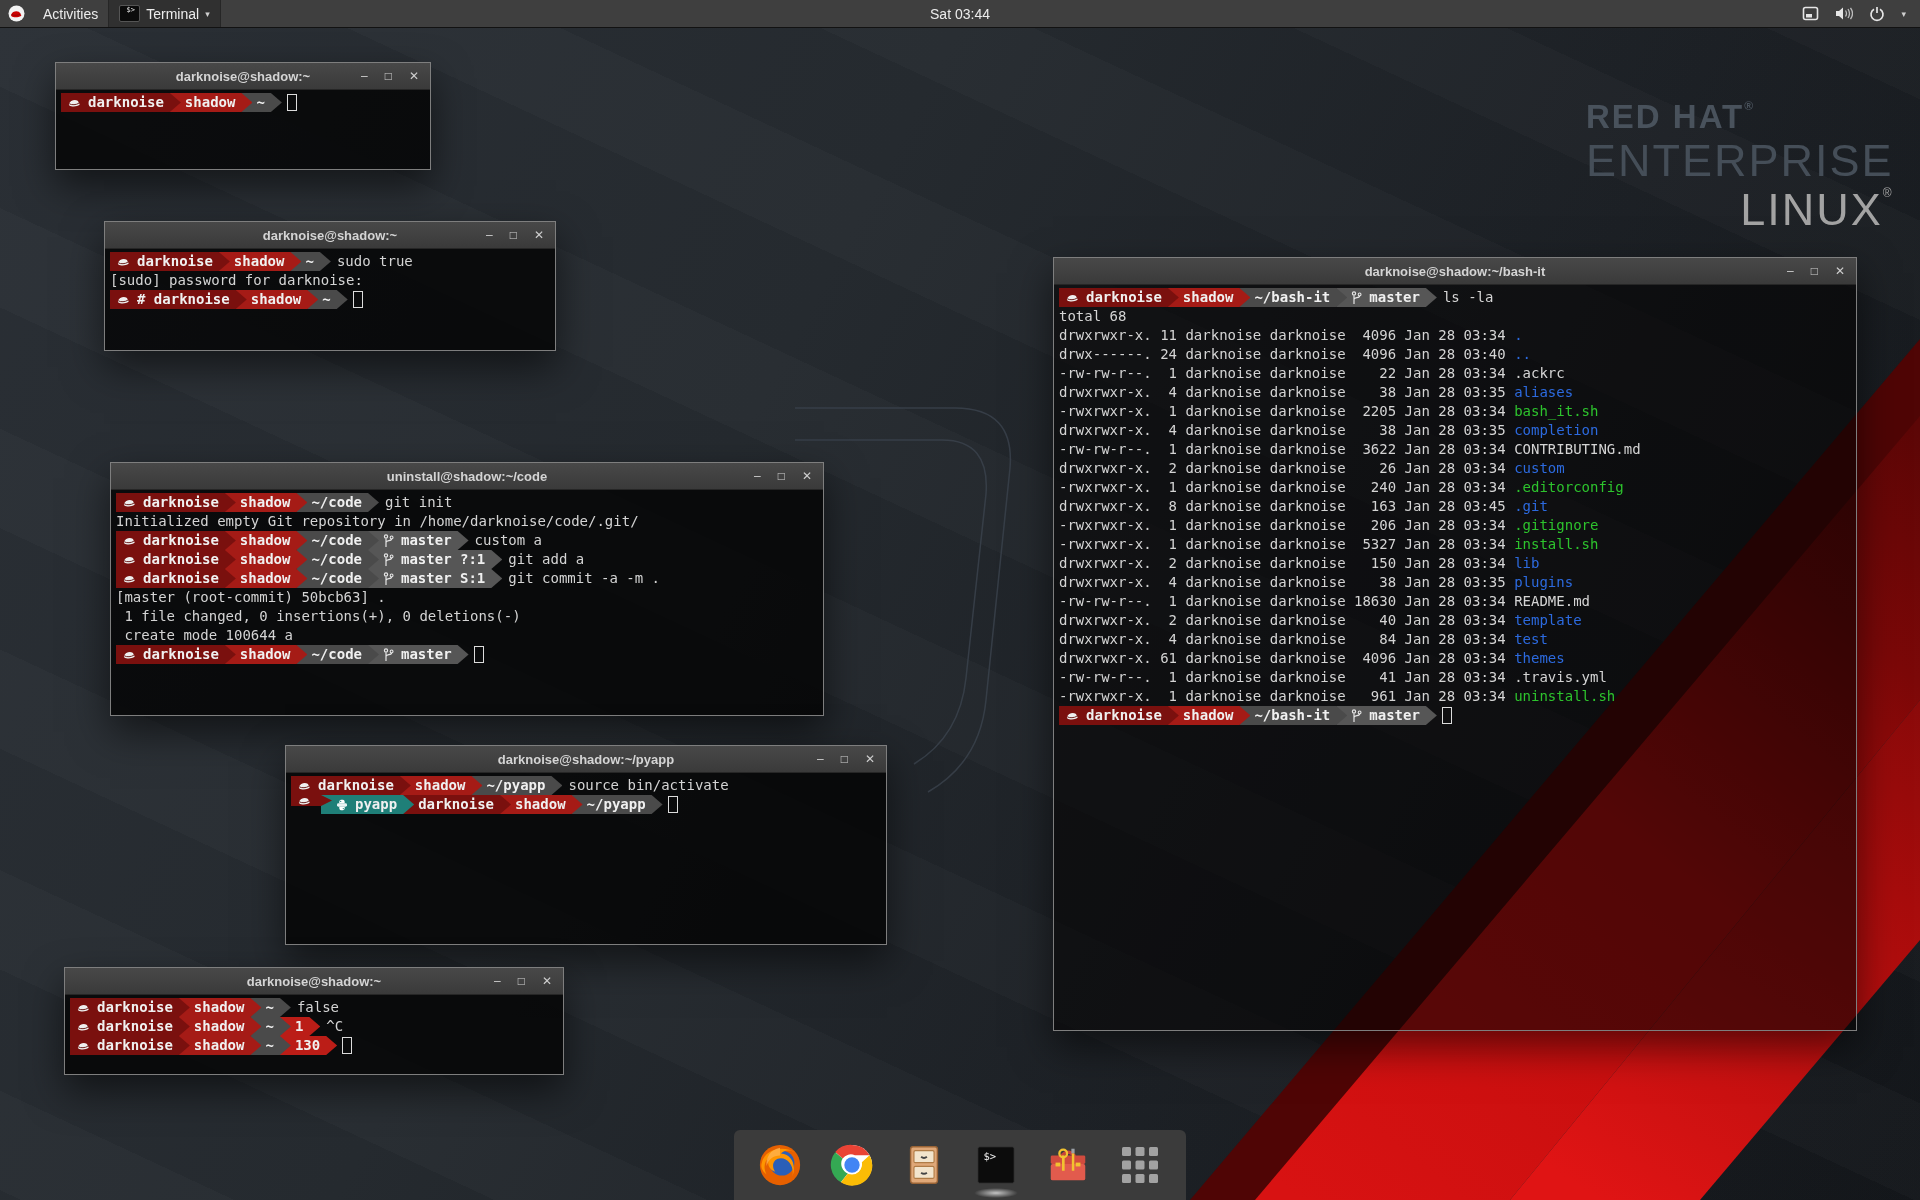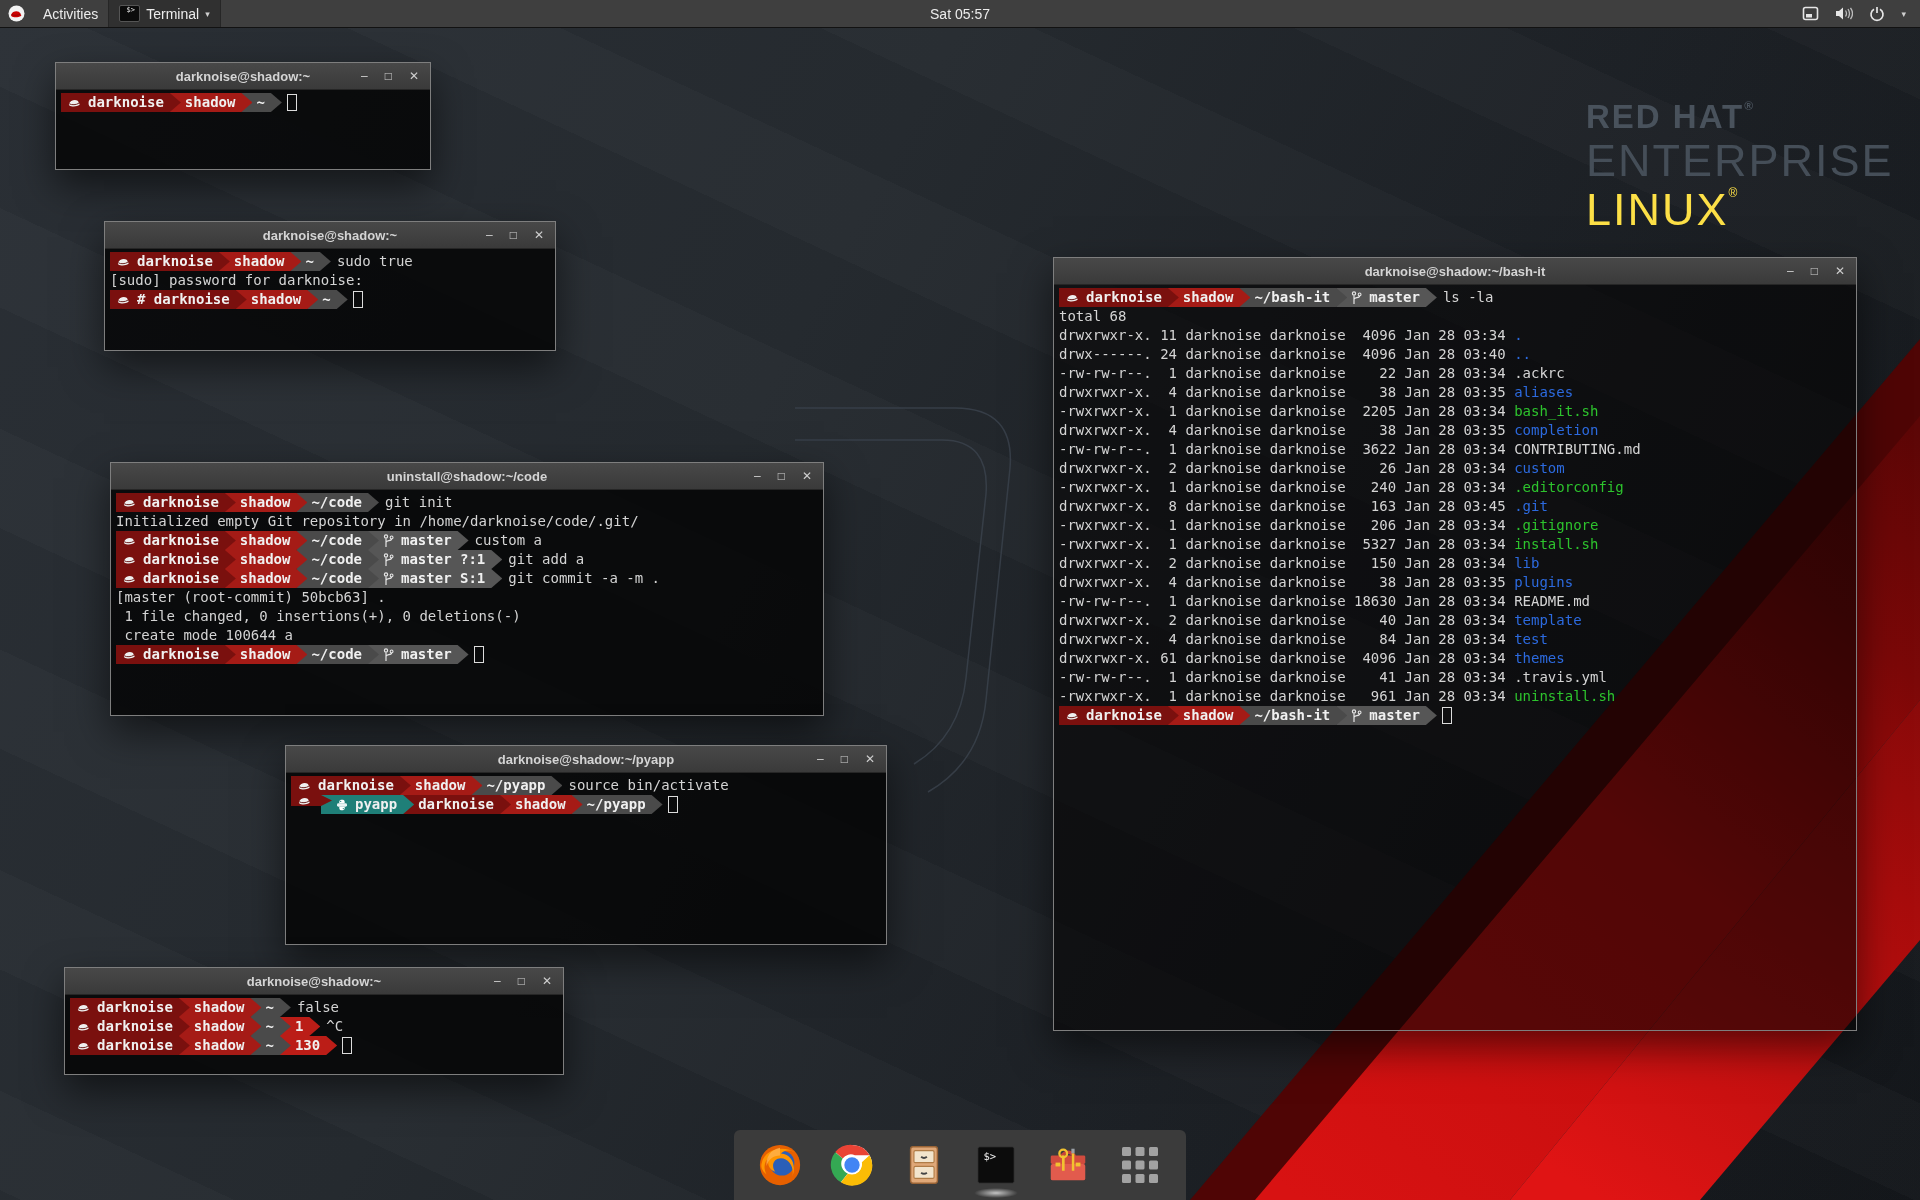--- a/index.html
+++ b/index.html
@@ -20,21 +20,21 @@
   .mini-term{width:17px;height:15px;background:#0b0b0b;border:1px solid #555;border-radius:2px;
     color:#eee;font-family:"DejaVu Sans Mono",monospace;font-size:7px;line-height:8px;padding-left:2px;}
   .tb-caret{font-size:9px;color:#cfcfcf;}
   .tb-clock{position:absolute;left:0;right:0;text-align:center;pointer-events:none;}
   .tb-right{margin-left:auto;display:flex;align-items:center;gap:16px;padding-right:14px;}
   .tb-right svg{display:block;}
   
   .watermark{position:absolute;left:1586px;top:100px;color:#49525c;z-index:2;line-height:1.0;}
   .wm1{font-weight:bold;font-size:33px;letter-spacing:2px;}
   .wm2{font-weight:300;font-size:45px;letter-spacing:2px;margin-top:5px;color:#454e58;}
-  .wm3{font-weight:300;font-size:45px;letter-spacing:2px;margin-top:4px;color:#fde047;}
+  .wm3{font-weight:300;font-size:45px;letter-spacing:2px;margin-top:4px;color:#a3a3a3;text-align:right;}
   .reg{font-size:12px;vertical-align:top;}
   
   #windows-layer{position:absolute;inset:0;z-index:10;}
   .window{position:absolute;border:1px solid #7e7e7e;box-shadow:0 16px 38px rgba(0,0,0,.55);
     display:flex;flex-direction:column;}
   .titlebar{height:26px;background:linear-gradient(#484848,#3a3a3a);border-bottom:1px solid #262626;
     display:flex;align-items:center;position:relative;flex:0 0 auto;}
   .title{position:absolute;left:0;right:0;text-align:center;color:#d4d4d4;font-size:13px;font-weight:bold;}
   .winbtns{margin-left:auto;display:flex;gap:17px;padding-right:11px;color:#cfcfcf;font-size:12px;z-index:2;}
   .winbtns span{cursor:default;line-height:26px;}
@@ -101,21 +101,21 @@
       <path d="M3.4 9.4 c2.6 1.4 6.6 1.2 9.2-.4" stroke="#8a0000" stroke-width=".8" fill="none"></path>
         </svg>
     </span>
     <span class="tb-activities">Activities</span>
     <span class="tb-app">
       <span class="mini-term">$&gt;</span>
       <span>Terminal</span>
       <span class="tb-caret">▾</span>
     </span>
   </div>
-  <div class="tb-clock">Sat 05:57</div>
+  <div class="tb-clock">Sat 03:44</div>
   <div class="tb-right">
     <span>
       <svg width="17" height="15" viewBox="0 0 17 15">
           <rect x="1.5" y="1.5" width="14" height="12" rx="2" fill="none" stroke="#e6e6e6" stroke-width="1.6"></rect>
           <rect x="4" y="8" width="6" height="3.5" fill="#e6e6e6"></rect>
         </svg>
     </span>
     <span>
       <svg width="18" height="15" viewBox="0 0 18 15">
           <polygon points="1,5 4,5 8,1.5 8,13.5 4,10 1,10" fill="#e6e6e6"></polygon>

